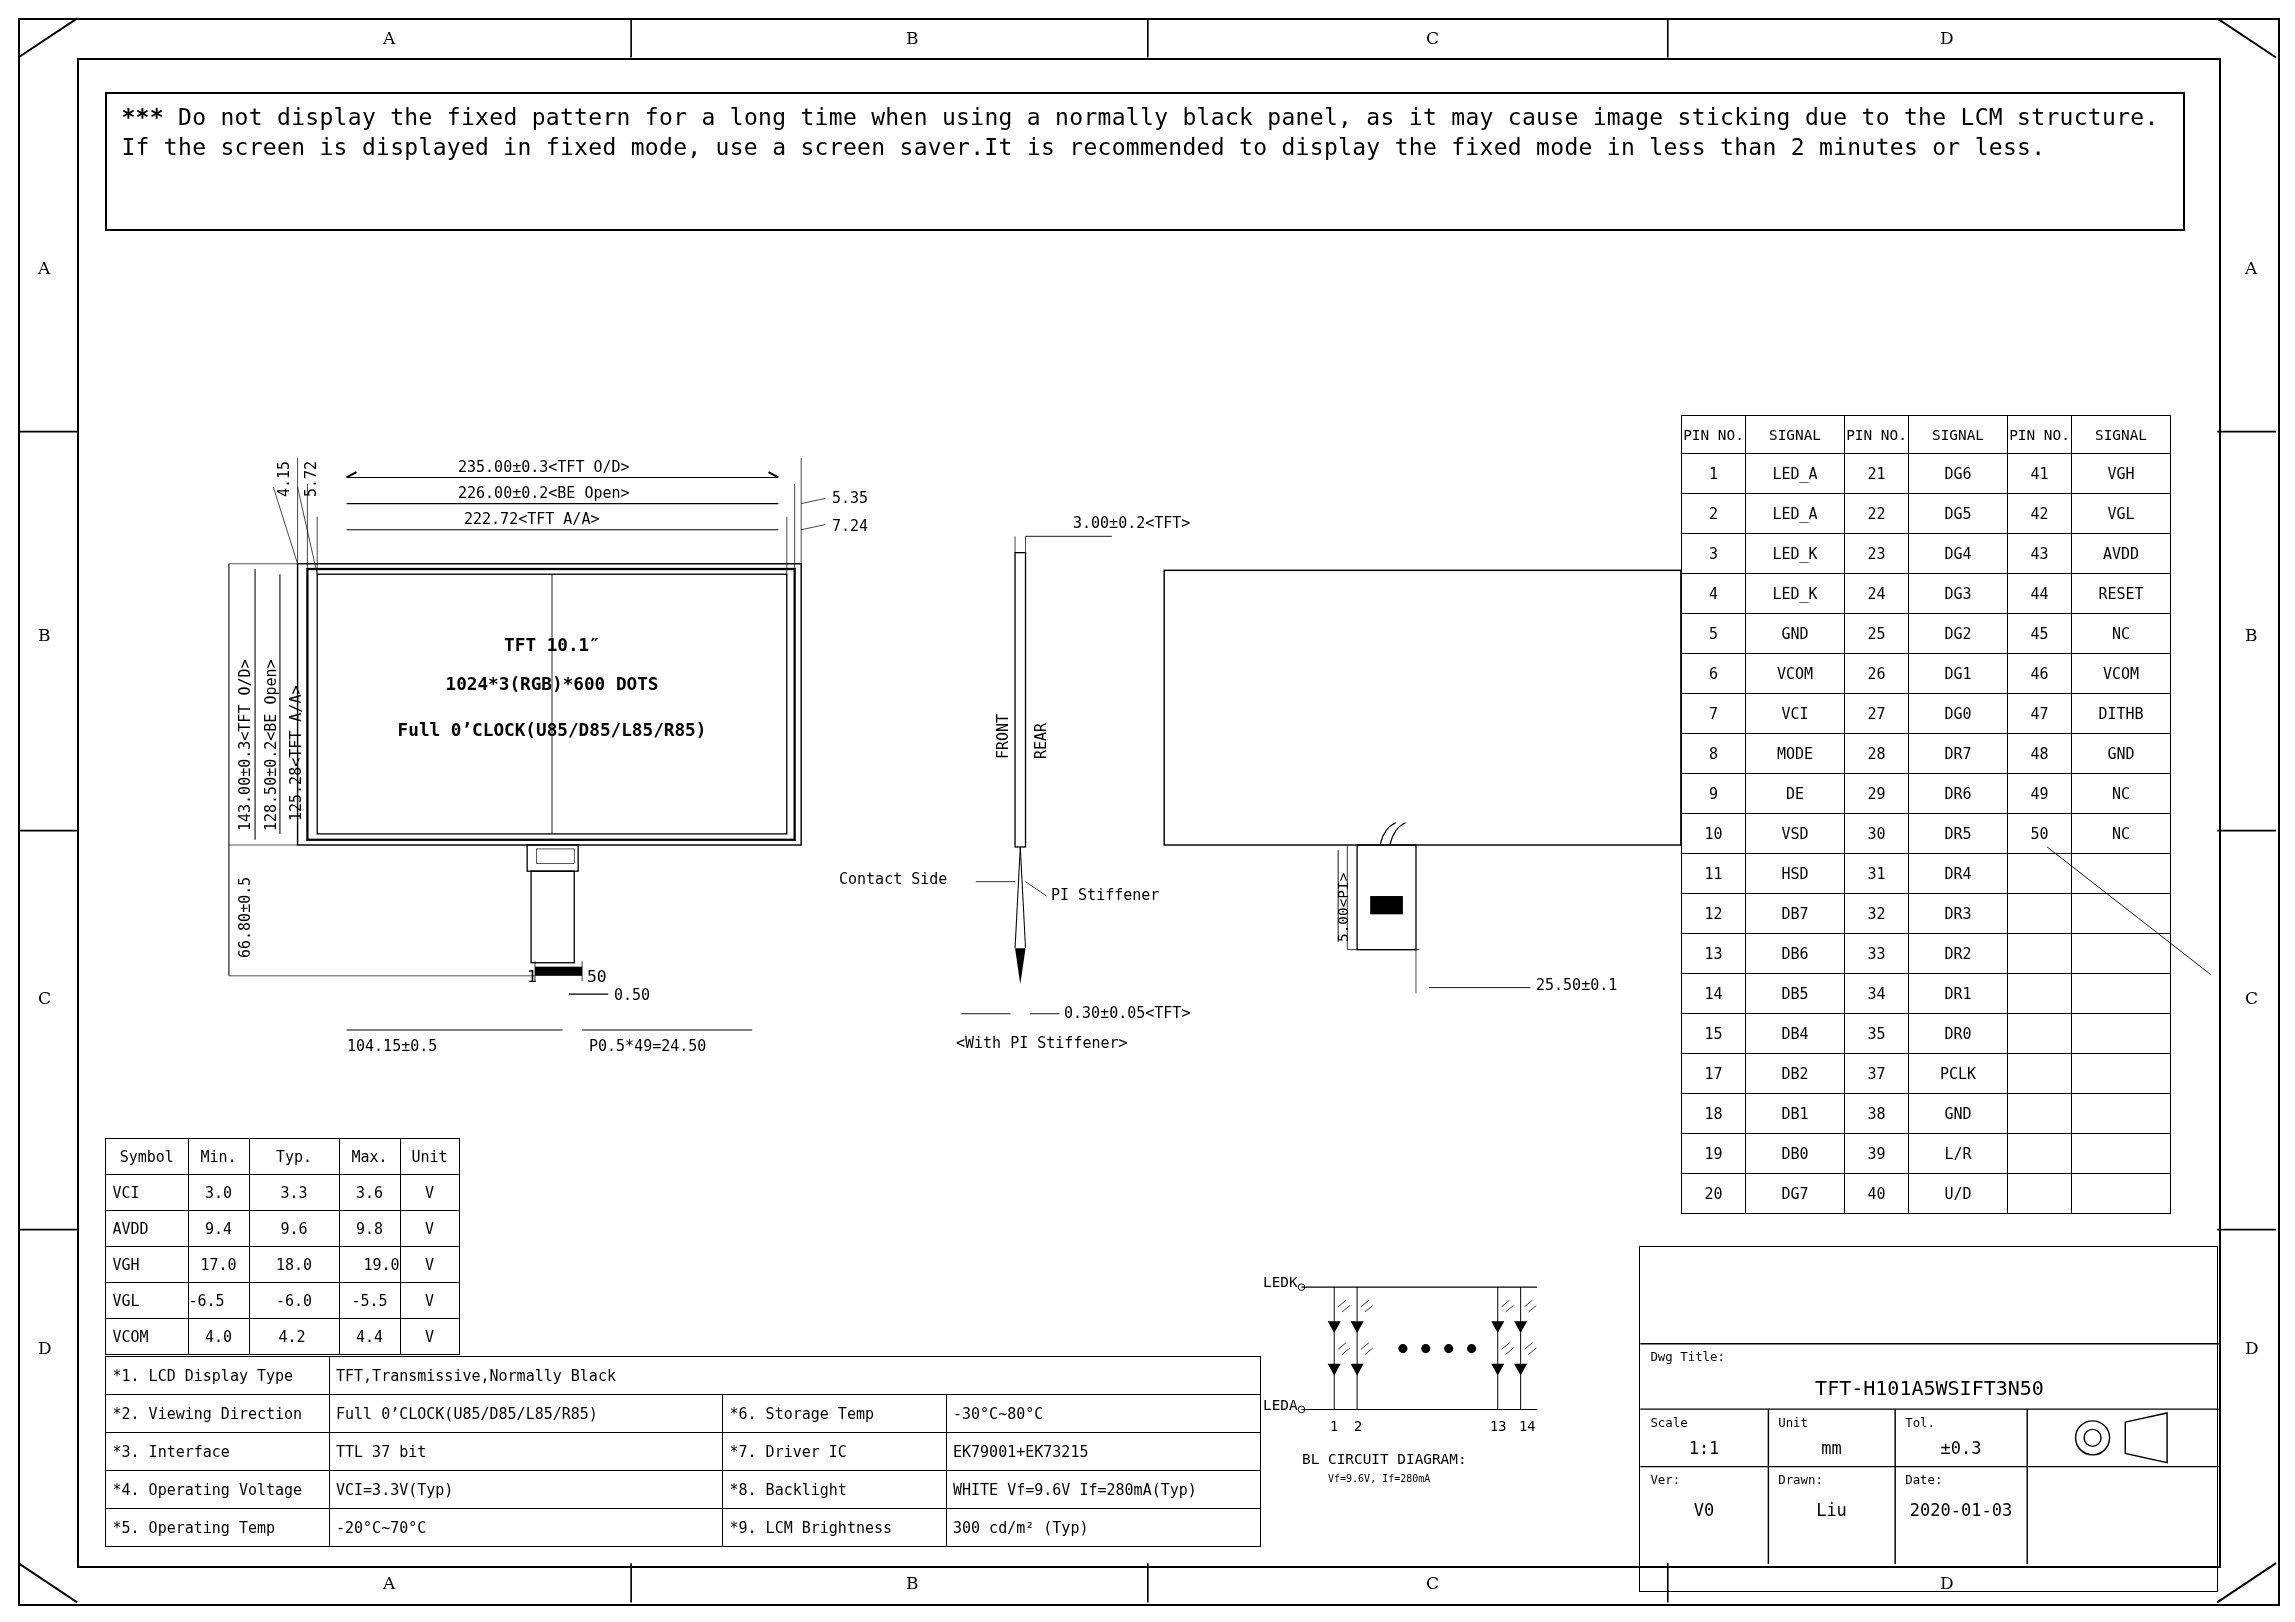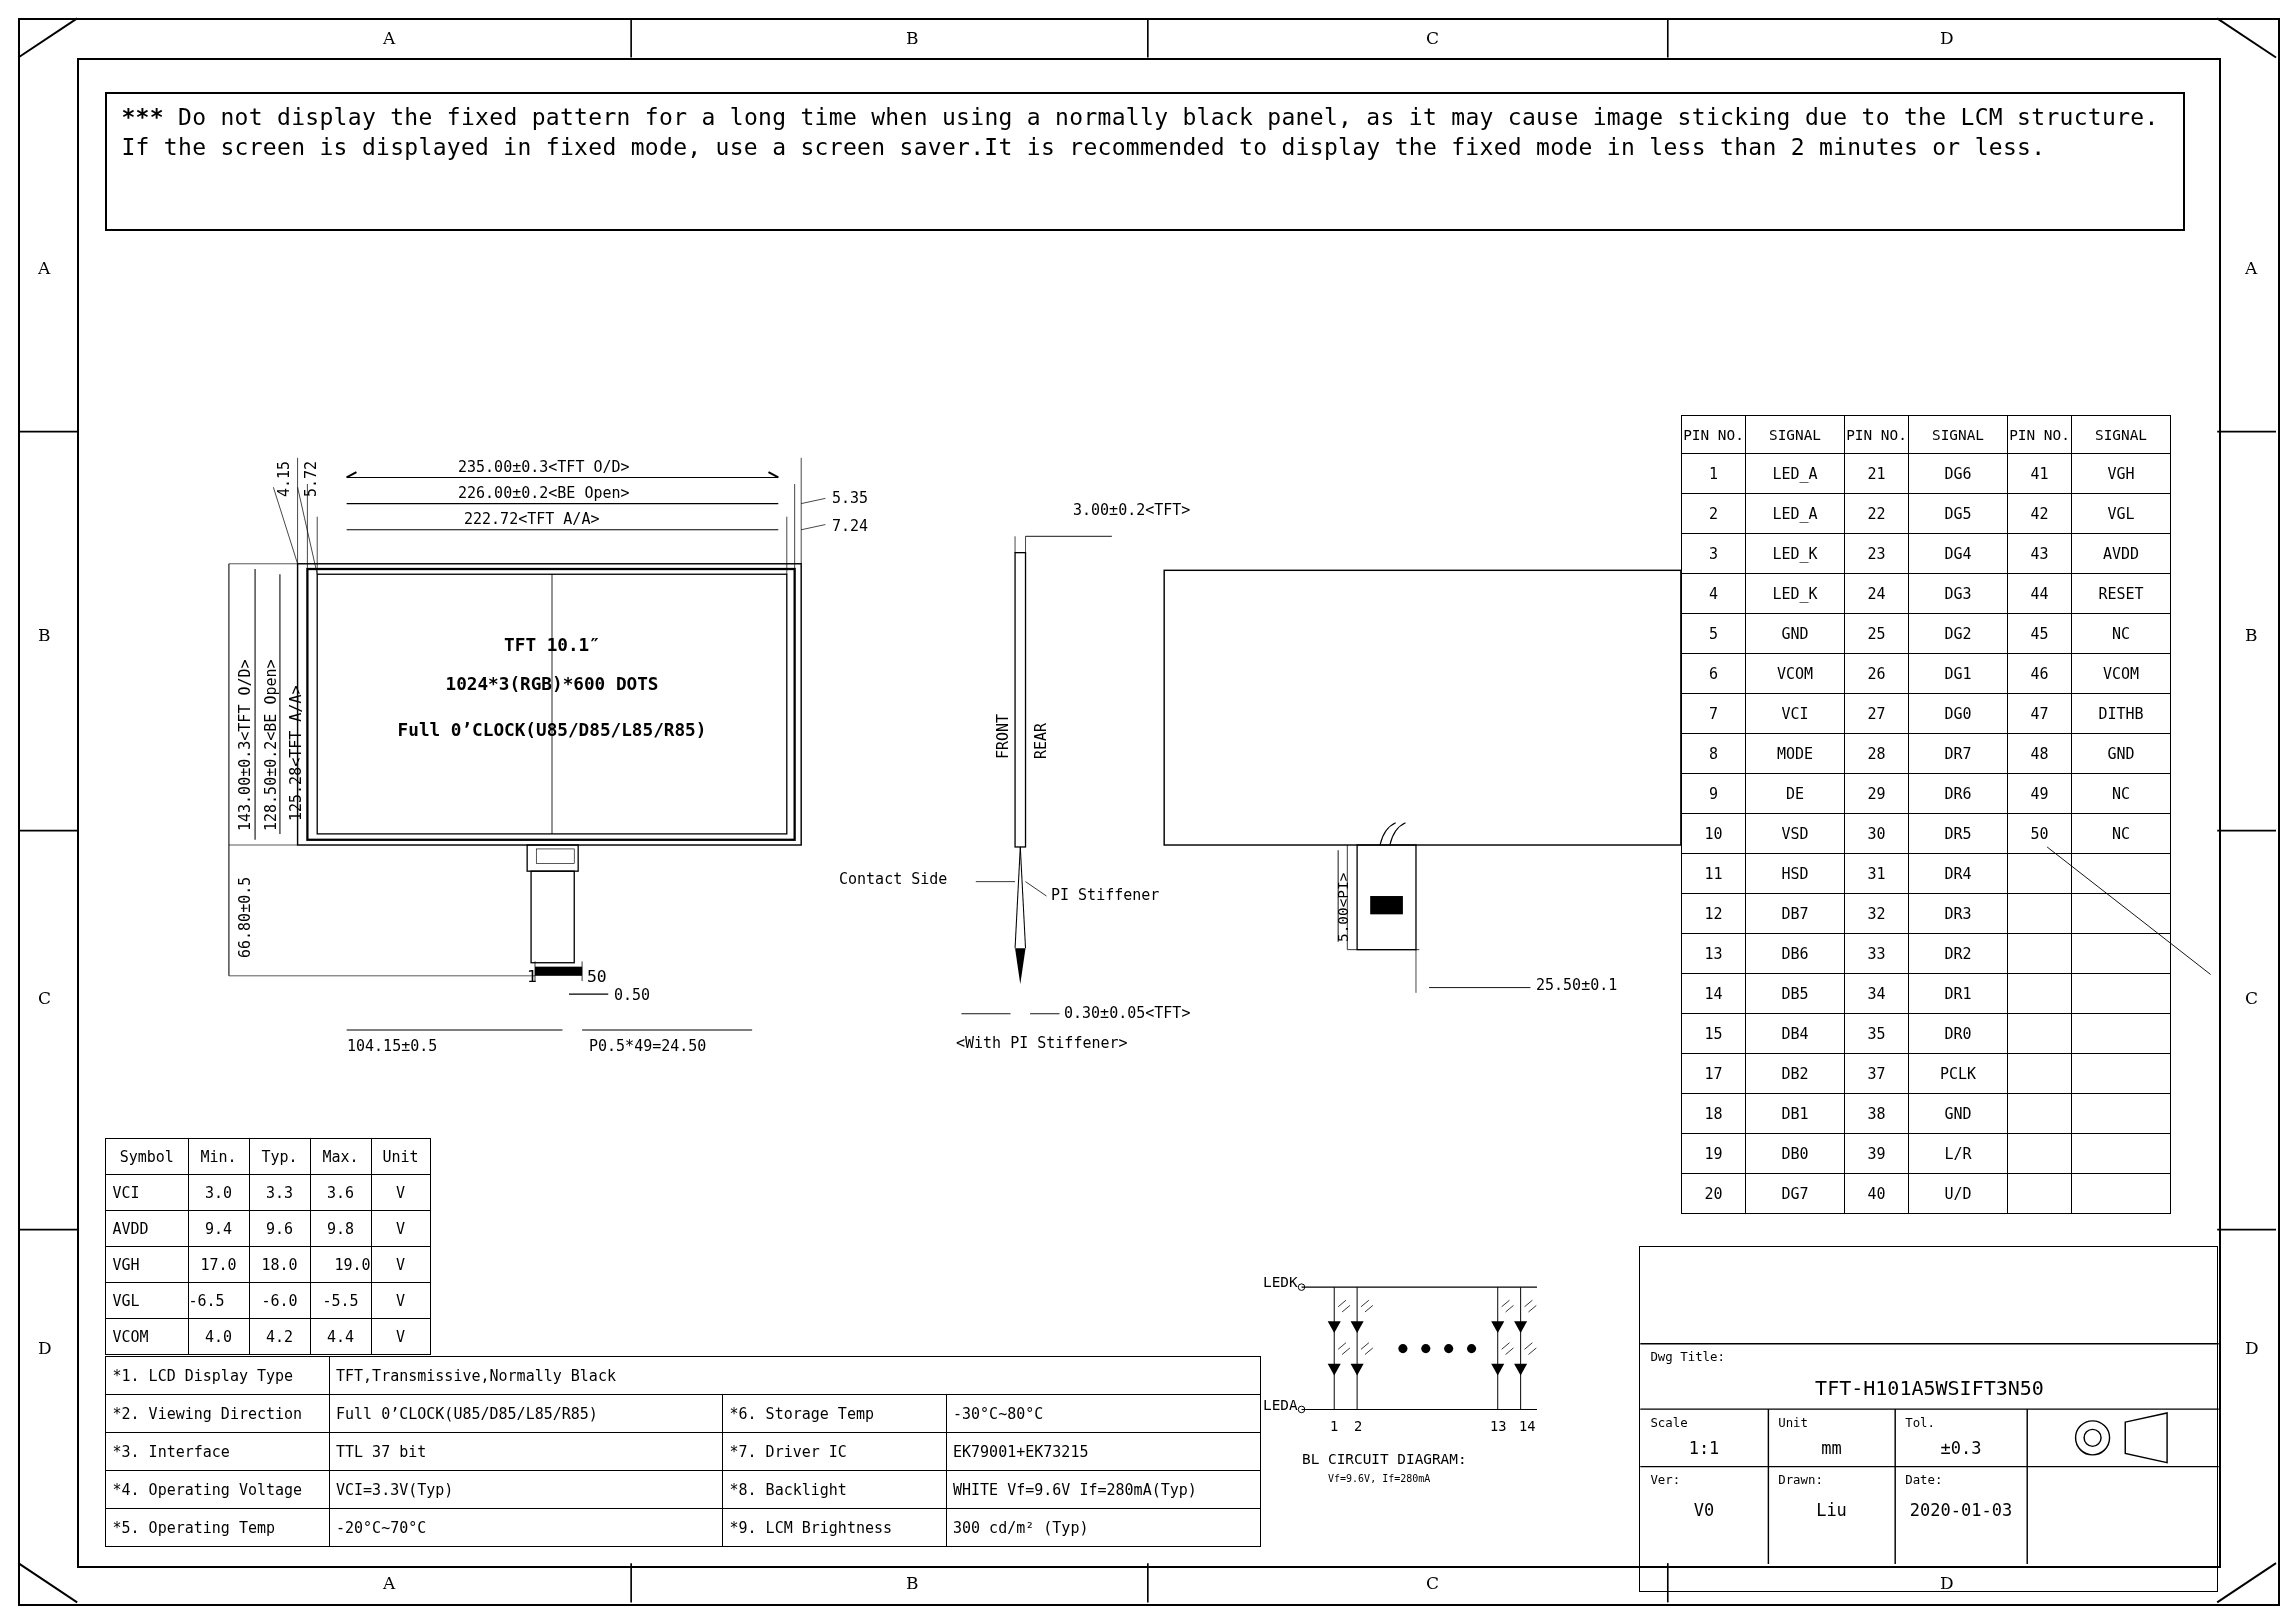--- a/index.html
+++ b/index.html
@@ -190,21 +190,21 @@
     <line x1="1568" y1="820" x2="1700" y2="820" stroke="#000" stroke-width="1.4"></line>
     <line x1="1552" y1="820" x2="1552" y2="845" stroke="#000" stroke-width="1.1"></line>
     <line x1="1568" y1="820" x2="1568" y2="845" stroke="#000" stroke-width="1.1"></line>
 
     <line x1="1470" y1="1550" x2="1545" y2="1550" stroke="#000" stroke-width="1.4"></line>
     <line x1="1575" y1="1550" x2="1620" y2="1550" stroke="#000" stroke-width="1.4"></line>
 
     <line x1="1492" y1="1348" x2="1552" y2="1348" stroke="#000" stroke-width="1.2"></line>
     <line x1="1568" y1="1348" x2="1600" y2="1370" stroke="#000" stroke-width="1.2"></line>
   </svg>
-  <div class="lbl" style="left:1073px;top:501px;">3.00±0.2&lt;TFT&gt;</div>
+  <div class="lbl" style="left:1073px;top:514px;">3.00±0.2&lt;TFT&gt;</div>
   <div class="lbl-v" style="left:994px;top:759px;">FRONT</div>
   <div class="lbl-v" style="left:1032px;top:759px;">REAR</div>
   <div class="lbl" style="left:839px;top:870px;">Contact Side</div>
   <div class="lbl" style="left:1051px;top:886px;">PI Stiffener</div>
   <div class="lbl" style="left:1064px;top:1004px;">0.30±0.05&lt;TFT&gt;</div>
   <div class="lbl" style="left:956px;top:1034px;">&lt;With PI Stiffener&gt;</div>
 
   <svg width="2295" height="1622" viewBox="0 0 3509 2480">
     <rect x="1780" y="872" width="790" height="420" fill="none" stroke="#000" stroke-width="2.2"></rect>
     <rect x="2075" y="1292" width="90" height="160" fill="none" stroke="#000" stroke-width="2"></rect>
@@ -424,21 +424,21 @@
         <tr>
           <td class="c0" style="text-align: left; padding-left: 6.5px;">VGL</td>
           <td class="c1" style="text-align: left;">-6.5</td>
           <td class="c2" style="text-align: center;">-6.0</td>
           <td class="c3" style="text-align: center;">-5.5</td>
           <td class="c4" style="text-align: center;">V</td>
         </tr>
         <tr>
           <td class="c0" style="text-align: left; padding-left: 6.5px;">VCOM</td>
           <td class="c1" style="text-align: center;">4.0</td>
-          <td class="c2" style="text-align: center;">4.2</td>
+          <td class="c2" style="text-align: left; padding-left: 29px;">4.2</td>
           <td class="c3" style="text-align: center;">4.4</td>
           <td class="c4" style="text-align: center;">V</td>
         </tr>
       </tbody>
   </table>
 
   <table id="spec-table">
     <tbody>
         <tr>
           <td class="k">*1. LCD Display Type</td>

